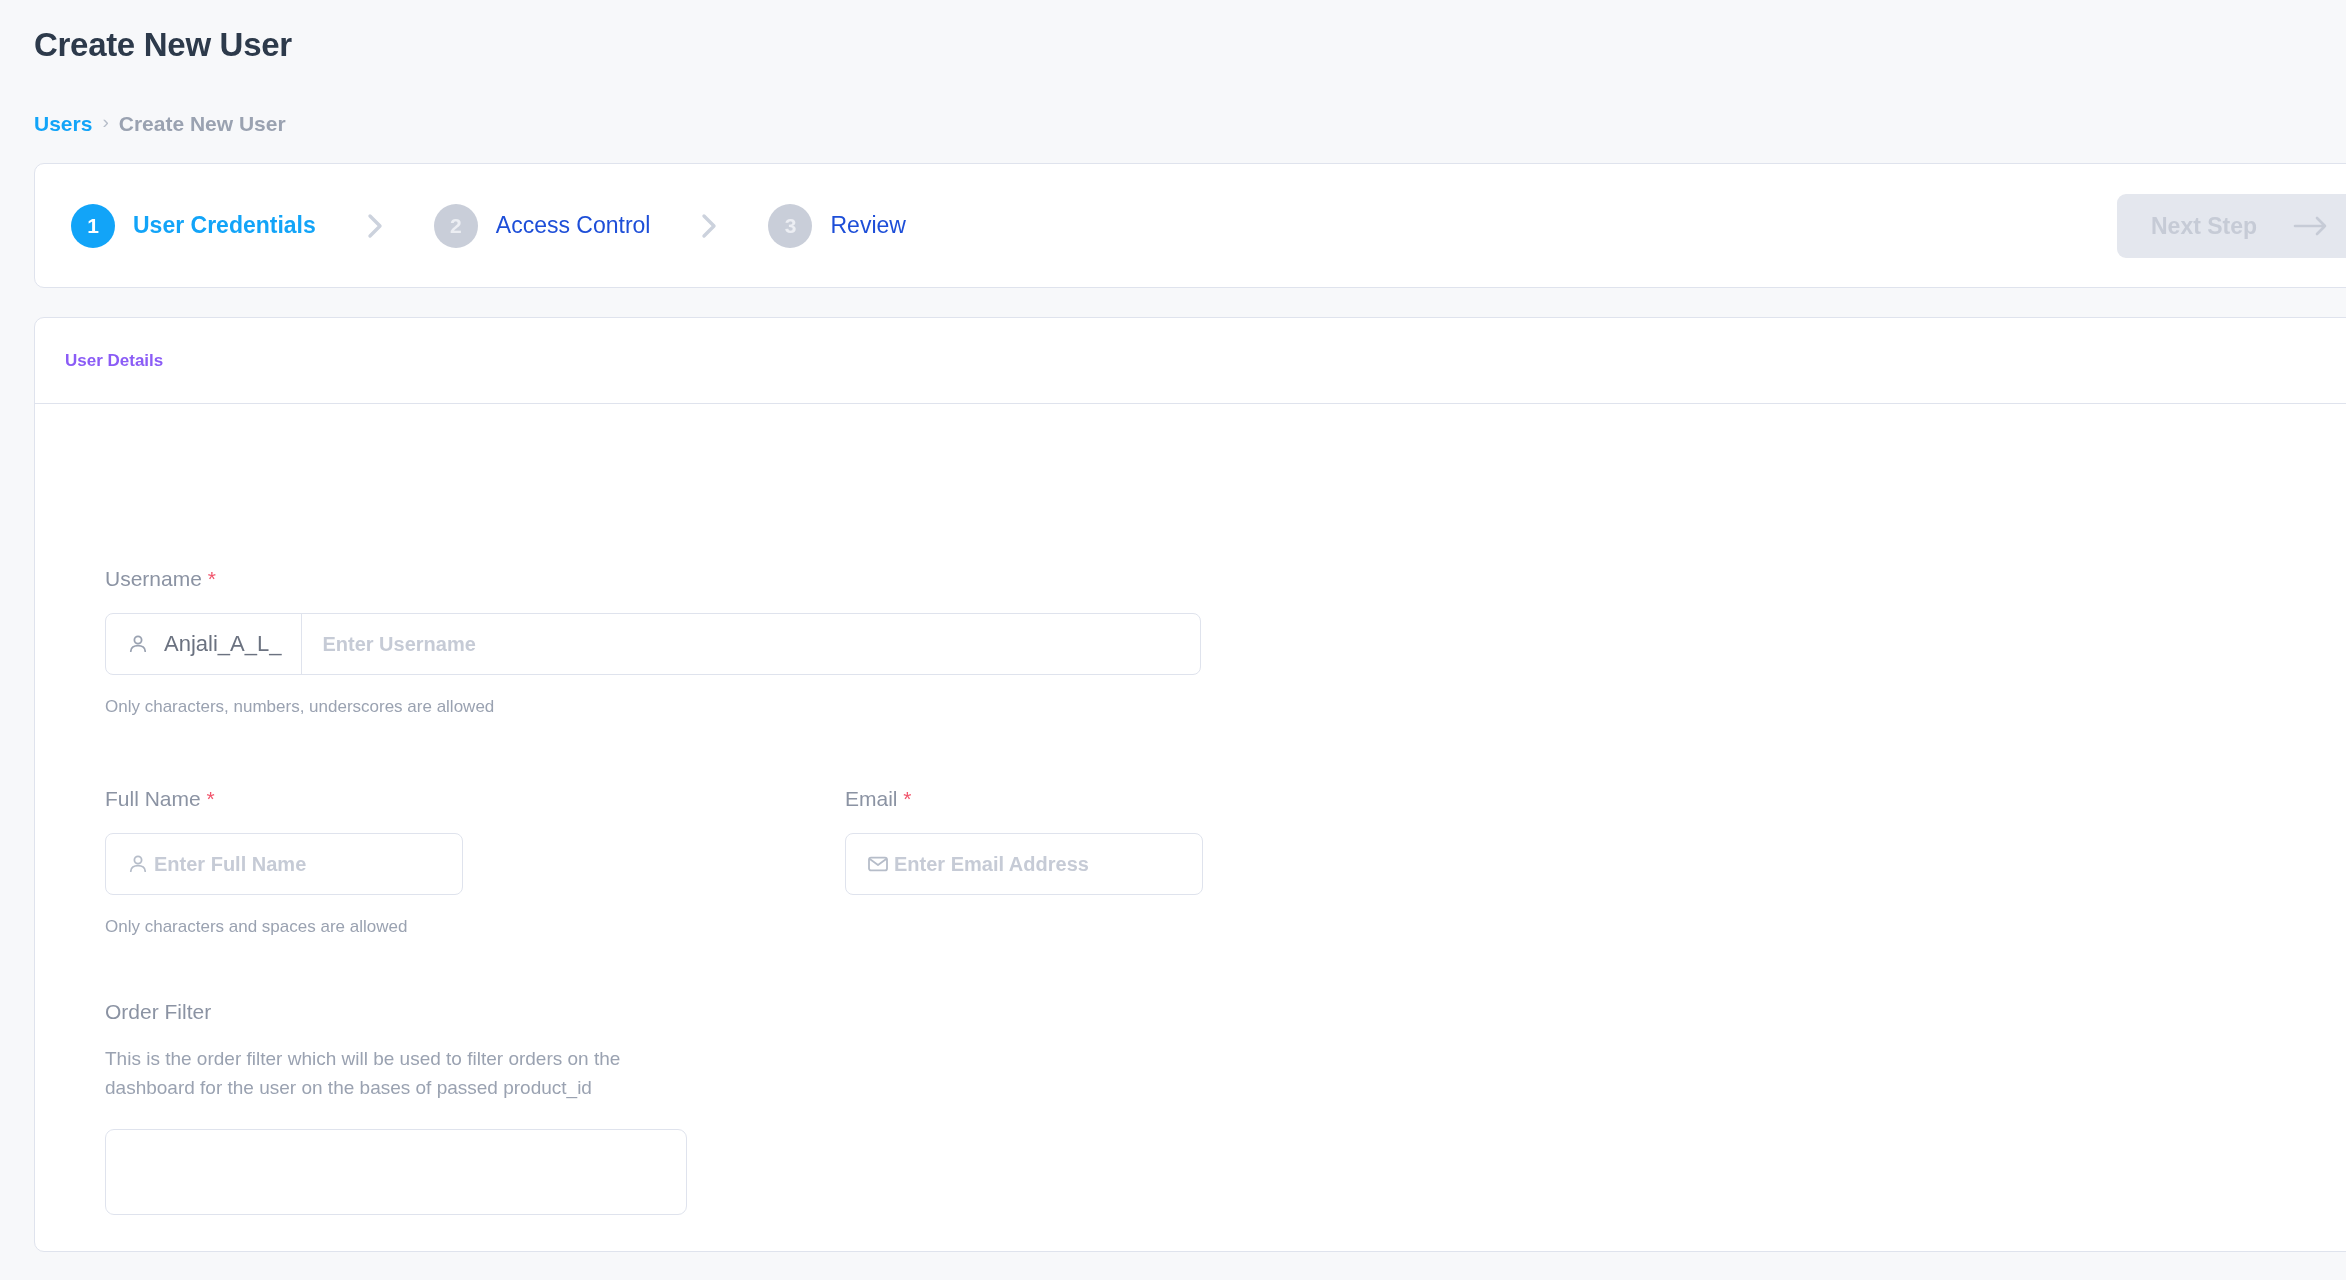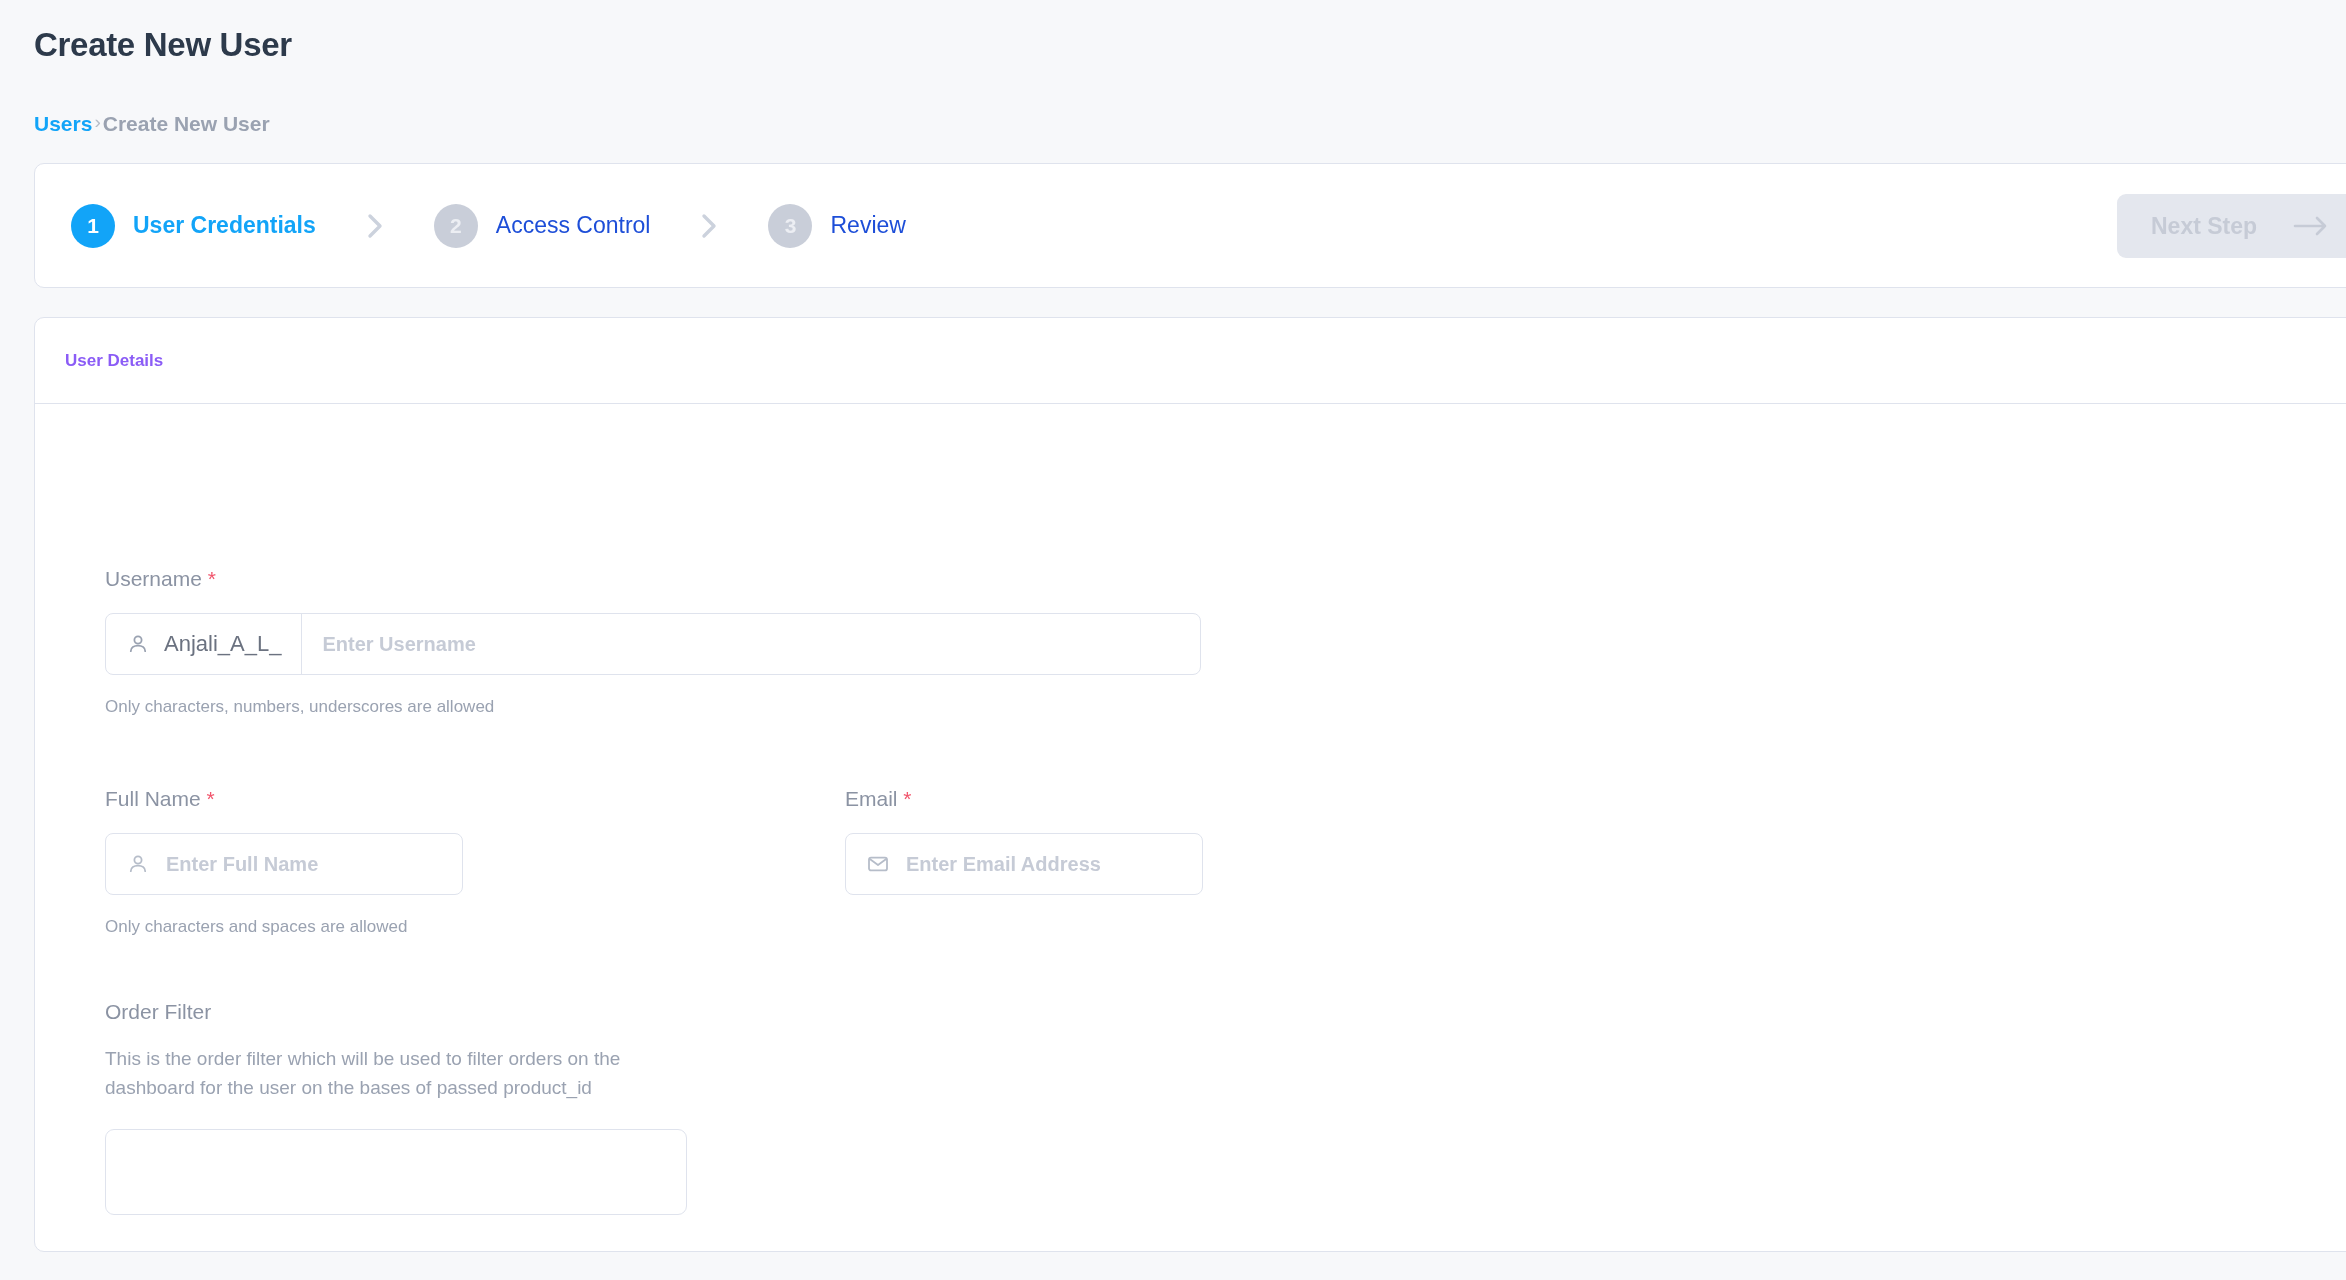--- a/index.html
+++ b/index.html
@@ -34,21 +34,21 @@
     color: #2d3a4b;
     letter-spacing: -0.3px;
   }
 
   .breadcrumb {
     position: absolute;
     left: 34px;
     top: 112px;
     display: flex;
     align-items: flex-start;
-    gap: 2px;
+    gap: 10px;
     font-size: 21px;
   }
   .crumb-link {
     color: #12a4f8;
     font-weight: bold;
     cursor: pointer;
   }
   .crumb-sep {
     color: #b6bdc9;
     font-size: 19px;
@@ -214,21 +214,20 @@
     padding: 0 20px;
     font-family: "Liberation Sans", sans-serif;
     font-size: 20px;
     color: #334155;
   }
   .input-field::placeholder { color: #c6cbd6; font-weight: bold; }
 
   .input-with-icon {
     display: flex;
     align-items: center;
-    gap: 12px;
     padding-left: 20px;
   }
 
   .icon { display: inline-flex; align-items: center; justify-content: center; flex: 0 0 auto; }
 
   
   .fb-username { position: absolute; left: 70px; top: 163px; }
   .fb-username .input-shell { width: 1096px; }
 
   .fb-fullname { position: absolute; left: 70px; top: 383px; }

